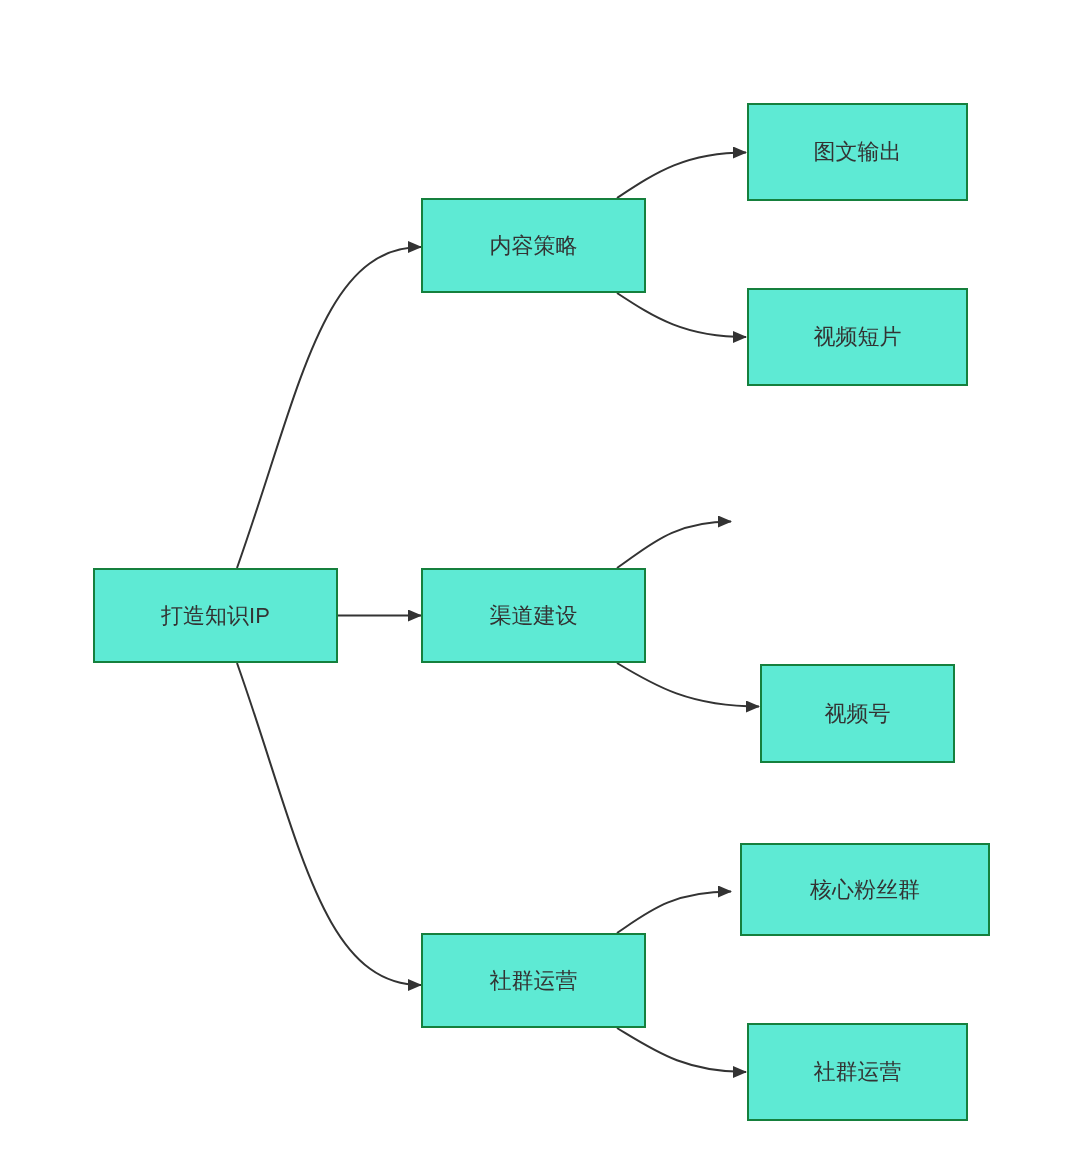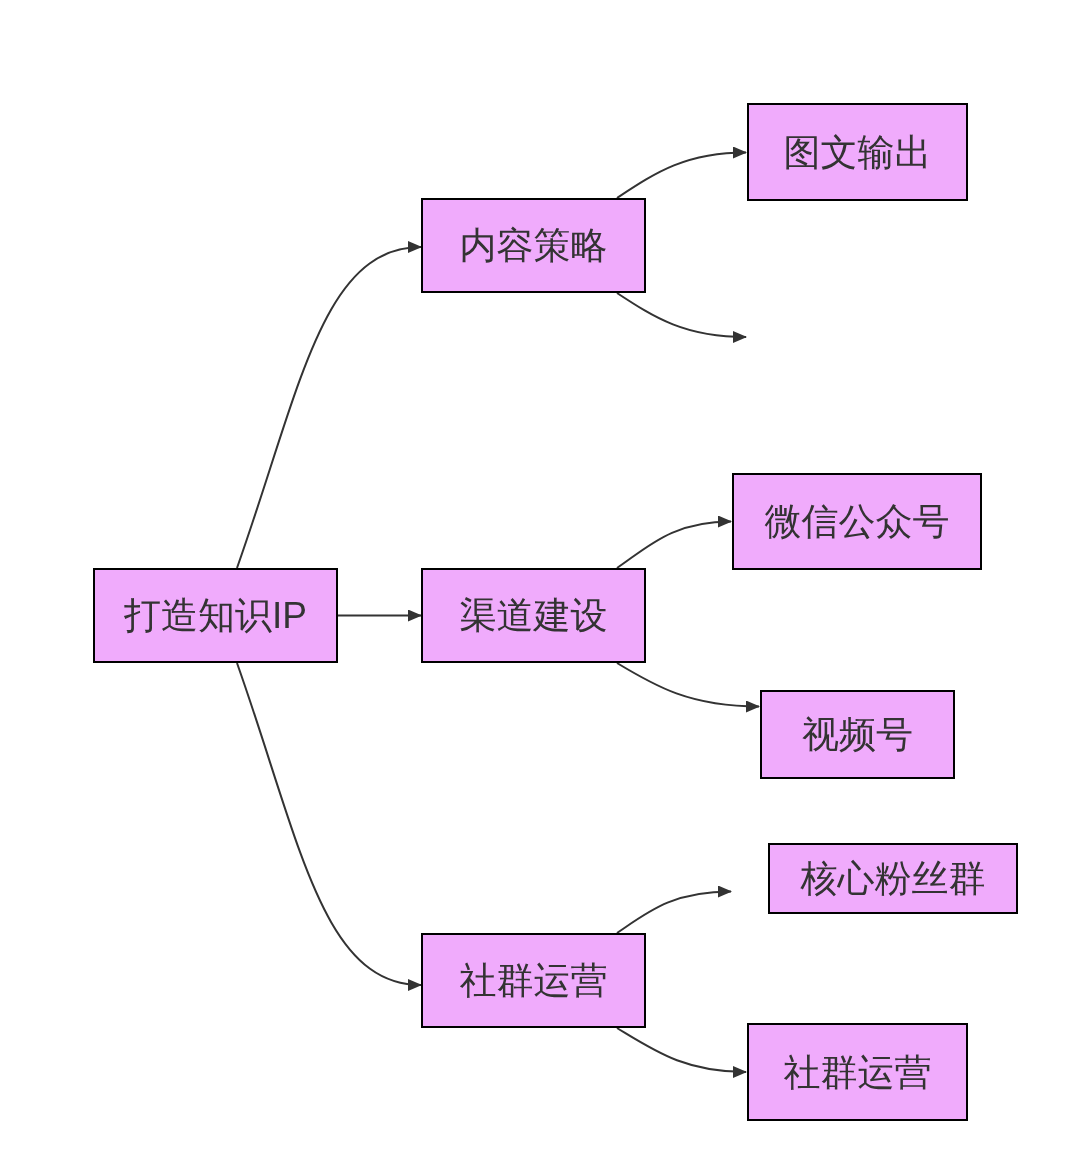--- a/index.html
+++ b/index.html
@@ -18,40 +18,40 @@
   .edges {
     position: absolute;
     left: 0;
     top: 0;
     width: 1080px;
     height: 1175px;
   }
   .node {
     position: absolute;
     box-sizing: border-box;
-    background: #f0abfc;
-    border: 2px solid #000000;
+    background: #5eead4;
+    border: 2px solid #15803d;
     color: #333333;
-    font-size: 37px;
+    font-size: 22px;
     line-height: 1;
     display: flex;
     align-items: center;
     justify-content: center;
     text-align: center;
     white-space: nowrap;
   }
   .n-root            { left:  93px; top:  568px; width: 245px; height: 95px; }
   .n-content         { left: 421px; top:  198px; width: 225px; height: 95px; }
   .n-channel         { left: 421px; top:  568px; width: 225px; height: 95px; }
   .n-community       { left: 421px; top:  933px; width: 225px; height: 95px; }
   .n-tuwen           { left: 747px; top:  103px; width: 221px; height: 98px; }
   .n-video-clip      { left: 747px; top:  288px; width: 221px; height: 98px; }
   .n-wechat-official { left: 732px; top:  473px; width: 250px; height: 97px; }
-  .n-video-channel   { left: 760px; top:  690px; width: 195px; height: 89px; }
-  .n-fan-group       { left: 768px; top:  843px; width: 250px; height: 71px; }
+  .n-video-channel   { left: 760px; top:  664px; width: 195px; height: 99px; }
+  .n-fan-group       { left: 740px; top:  843px; width: 250px; height: 93px; }
   .n-offline-event   { left: 747px; top: 1023px; width: 221px; height: 98px; }
 </style>
 </head>
 <body>
 
 <div class="canvas">
 
   <svg class="edges" viewBox="0 0 1080 1175" xmlns="http://www.w3.org/2000/svg">
     <defs>
       <marker id="arrow" markerUnits="userSpaceOnUse" markerWidth="14" markerHeight="12" refX="13" refY="6" orient="auto">
@@ -84,24 +84,24 @@
   </div>
 
   <div class="node n-channel">
     <span>渠道建设</span>
   </div>
 
   <div class="node n-tuwen">
     <span>图文输出</span>
   </div>
 
+  <div class="node n-video-clip">
+    <span>视频短片</span>
+  </div>
 
-  <div class="node n-wechat-official">
-    <span>微信公众号</span>
-  </div>
 
   <div class="node n-video-channel">
     <span>视频号</span>
   </div>
 
   <div class="node n-fan-group">
     <span>核心粉丝群</span>
   </div>
 
   <div class="node n-offline-event">

